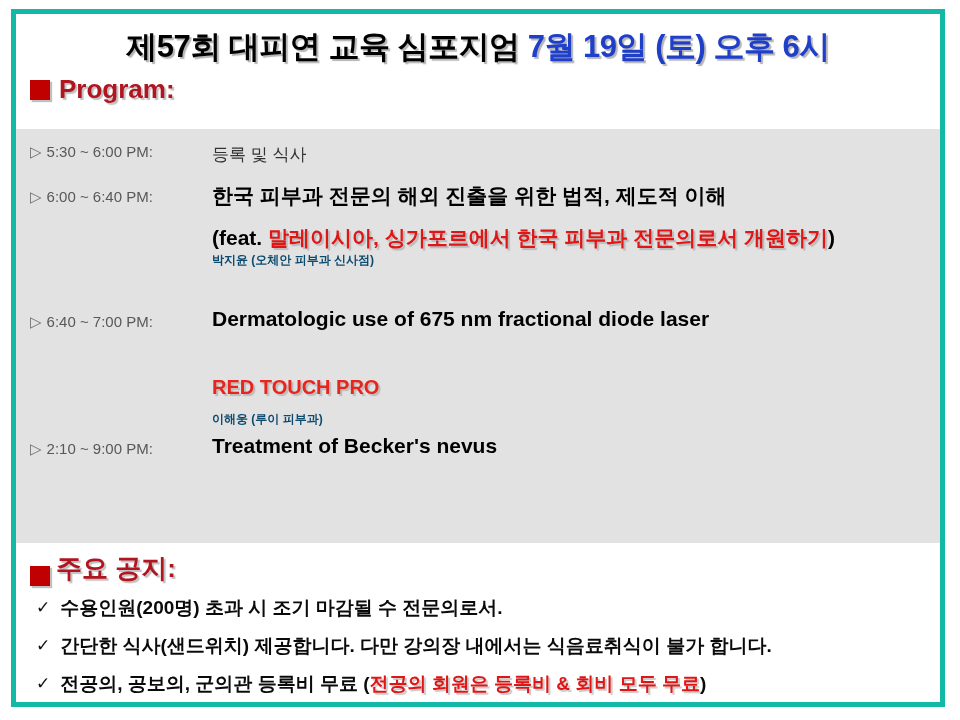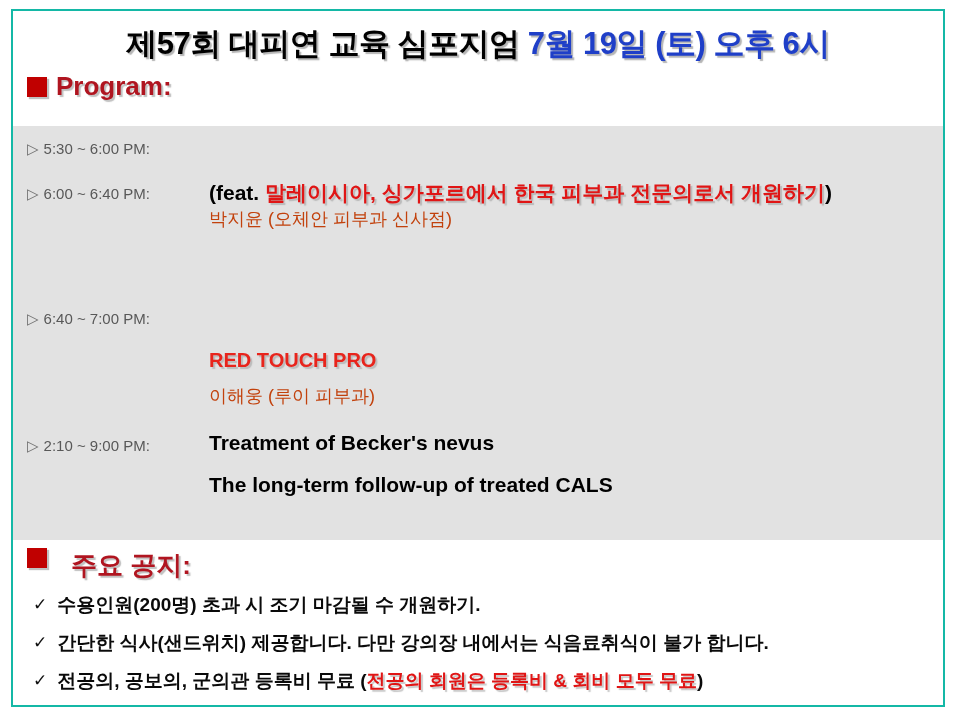--- a/index.html
+++ b/index.html
@@ -13,21 +13,21 @@
     overflow: hidden;
     font-family: "Liberation Sans", "DejaVu Sans", sans-serif;
   }
 
   #poster {
     position: absolute;
     left: 11px;
     top: 9px;
     width: 934px;
     height: 698px;
-    border: 2px solid #14b8a6;
+    border: 5px solid #14b8a6;
     box-sizing: border-box;
     background: #ffffff;
   }
 
   
   .header-zone {
     position: absolute;
     left: 0;
     top: 0;
     right: 0;
@@ -131,41 +131,41 @@
     font-weight: bold;
     text-shadow: 2px 2px 1px rgba(145,145,145,0.5);
   }
   .l-brand {
     font-size: 20px;
     font-weight: bold;
     color: #E8241C;
     text-shadow: 2px 2px 1px rgba(150,150,150,0.5);
   }
   .l-speaker {
-    font-size: 18px;
-    font-weight: normal;
-    color: #c2410c;
+    font-size: 12px;
+    font-weight: bold;
+    color: #0c4a6e;
   }
 
   
   .notice-zone {
     position: absolute;
     left: 0;
     right: 0;
     top: 529px;
     bottom: 0;
     background: #ffffff;
   }
   .notice-head {
     position: absolute;
     left: 14px;
     top: 8px;
     display: flex;
-    align-items: flex-start;
-    gap: 24px;
+    align-items: flex-end;
+    gap: 6px;
   }
   .notice-label {
     font-size: 26px;
     font-weight: bold;
     color: #B01520;
     text-shadow: 2px 2px 1px rgba(140,140,140,0.55);
   }
   .notice-list {
     position: absolute;
     left: 20px;
@@ -207,67 +207,71 @@
     </div>
   </div>
 
   <div class="band">
 
     <div class="row" style="top:14px;">
       <div class="time-cell">
         <span class="tri">▷</span>
         <span>5:30 ~ 6:00 PM:</span>
       </div>
+      <div class="body-cell">
+        <div class="line l-plain">등록 및 식사</div>
+      </div>
     </div>
 
     <div class="row" style="top:53px;">
       <div class="time-cell" style="padding-top:6px;">
         <span class="tri">▷</span>
         <span>6:00 ~ 6:40 PM:</span>
       </div>
       <div class="body-cell">
+        <div class="line l-title" style="margin-bottom:14px;">한국 피부과 전문의 해외 진출을 위한 법적, 제도적 이해</div>
         <div class="line l-title" style="margin-bottom:0;"><span>(feat. </span><span class="red-hi">말레이시아, 싱가포르에서 한국 피부과 전문의로서 개원하기</span><span>)</span></div>
         <div class="line l-speaker">박지윤 (오체안 피부과 신사점)</div>
       </div>
     </div>
 
     <div class="row" style="top:178px;">
       <div class="time-cell" style="padding-top:6px;">
         <span class="tri">▷</span>
         <span>6:40 ~ 7:00 PM:</span>
       </div>
       <div class="body-cell">
+        <div class="line l-title-en" style="margin-bottom:17px;">Dermatologic use of 675 nm fractional diode laser</div>
         <div class="line l-brand" style="margin-bottom:12px;margin-top:45px;">RED TOUCH PRO</div>
         <div class="line l-speaker">이해웅 (루이 피부과)</div>
       </div>
     </div>
 
     <div class="row" style="top:305px;">
       <div class="time-cell" style="padding-top:6px;">
         <span class="tri">▷</span>
         <span>2:10 ~ 9:00 PM:</span>
       </div>
       <div class="body-cell">
         <div class="line l-title-en" style="margin-bottom:18px;">Treatment of Becker's nevus</div>
-        <div class="line l-title-en" style="margin-bottom:14px;">The long-term follow-up of treated CALS</div>
       </div>
     </div>
 
   </div>
 
   <div class="notice-zone">
     <div class="notice-head">
       <span class="sq"></span>
       <span class="notice-label">주요 공지:</span>
     </div>
 
     <div class="notice-list">
       <div class="notice-item">
         <span class="check">✓</span>
-        <span>수용인원(200명) 초과 시 조기 마감될 수 개원하기.</span>
+        <span>수용인원(200명) 초과 시 조기 마감될 수 전문의로서.</span>
       </div>
       <div class="notice-item">
         <span class="check">✓</span>
         <span>간단한 식사(샌드위치) 제공합니다. 다만 강의장 내에서는 식음료취식이 불가 합니다.</span>
       </div>
       <div class="notice-item">
         <span class="check">✓</span>
         <span><span>전공의, 공보의, 군의관 등록비 무료 (</span><span class="red-hi">전공의 회원은 등록비 &amp; 회비 모두 무료</span><span>)</span></span>
       </div>
     </div>

